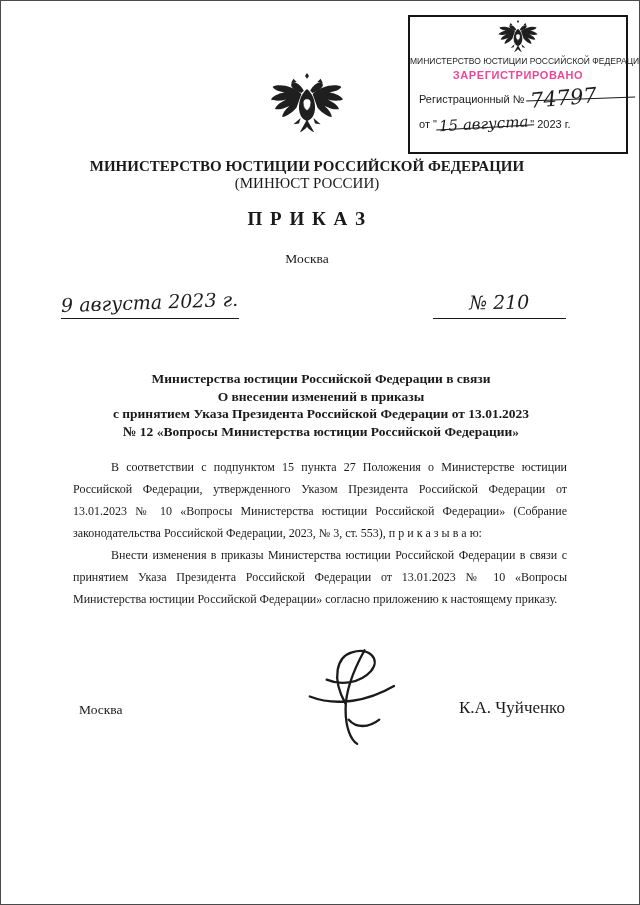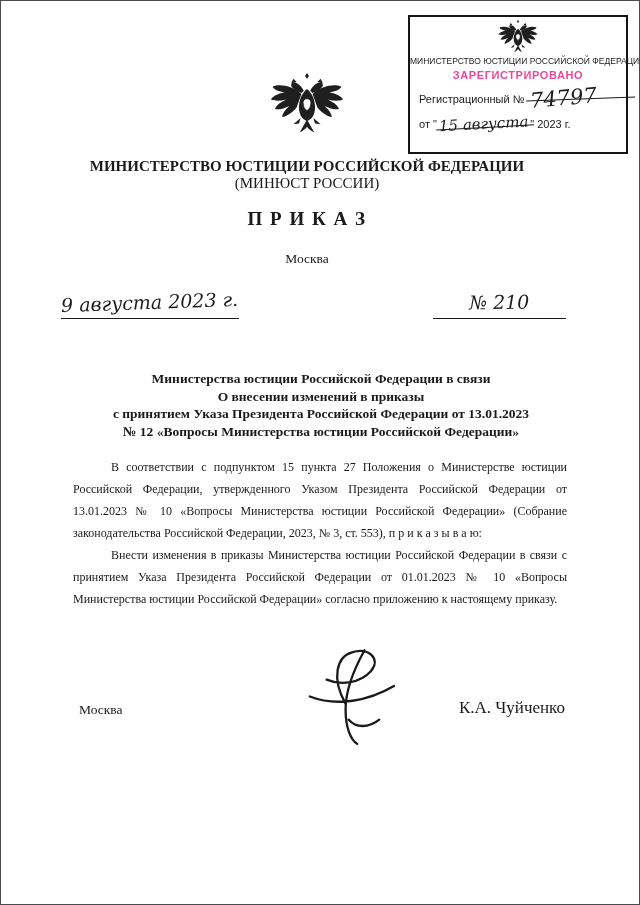--- a/index.html
+++ b/index.html
@@ -165,21 +165,21 @@
     <div>О внесении изменений в приказы</div>
     <div>с принятием Указа Президента Российской Федерации от 13.01.2023</div>
     <div>№ 12 «Вопросы Министерства юстиции Российской Федерации»</div>
   </div>
 
   <div class="body-text">
     <p class="para">
       <span>В соответствии с подпунктом 15 пункта 27 Положения о Министерстве юстиции Российской Федерации, утвержденного Указом Президента Российской Федерации от 13.01.2023 № 10 «Вопросы Министерства юстиции Российской Федерации» (Собрание законодательства Российской Федерации, 2023, № 3, ст. 553),</span>
       <span>п р и к а з ы в а ю:</span>
     </p>
-    <p class="para">Внести изменения в приказы Министерства юстиции Российской Федерации в связи с принятием Указа Президента Российской Федерации от 01.01.2023 № 10 «Вопросы Министерства юстиции Российской Федерации» согласно приложению к настоящему приказу.</p>
+    <p class="para">Внести изменения в приказы Министерства юстиции Российской Федерации в связи с принятием Указа Президента Российской Федерации от 13.01.2023 № 10 «Вопросы Министерства юстиции Российской Федерации» согласно приложению к настоящему приказу.</p>
   </div>
 
   <div class="sig-scribble">
     <svg width="130" height="100" viewBox="0 0 120 95">
       <path d="M70 4 C 60 22 52 42 52 60 C 52 78 57 89 63 93 M52 55 C 38 30 44 10 58 6 C 74 1 86 12 76 24 C 66 35 48 38 34 32 M18 48 C 44 58 74 52 98 38 M55 70 C 62 78 74 78 84 70" fill="none" stroke="#1b1b1b" stroke-width="2.2" stroke-linecap="round"></path>
     </svg>
   </div>
   <span class="sig-position">Москва</span>
   <span class="sig-name">К.А. Чуйченко</span>
 

